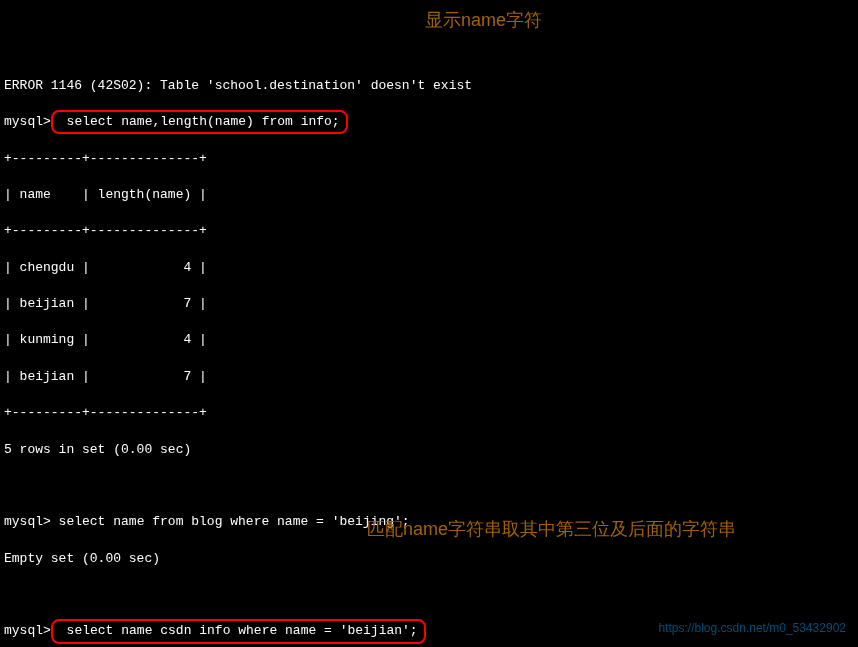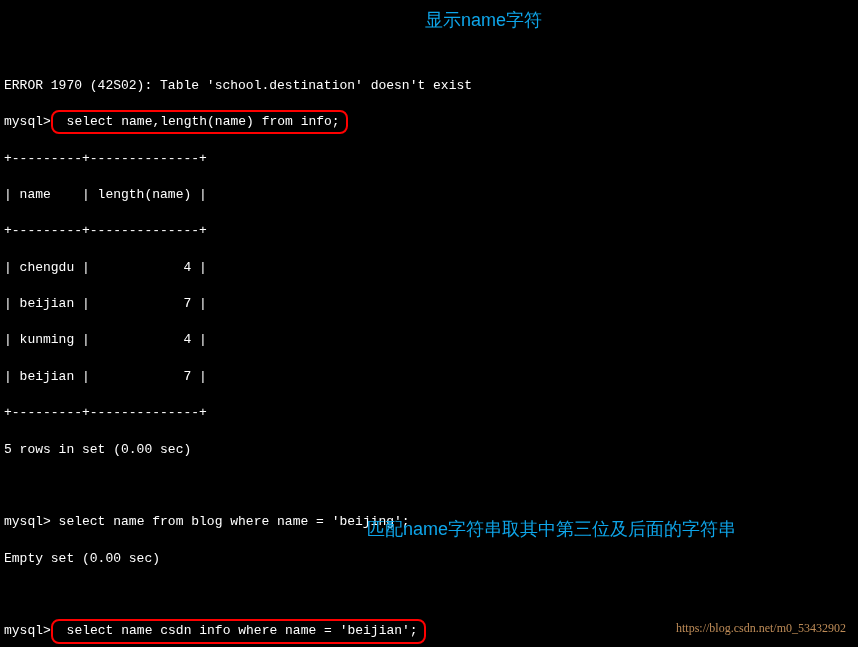--- a/index.html
+++ b/index.html
@@ -24,43 +24,43 @@
       white-space: pre;
     }
     .red-box {
       border: 2px solid #ff0000;
       border-radius: 8px;
       display: inline-block;
       padding: 1px 6px;
       margin: -3px 0;
     }
     .annotation {
-      color: #0ea5e9;
+      color: #a16207;
       position: absolute;
       font-family: 'Microsoft YaHei', sans-serif;
       font-size: 18px;
       font-weight: normal;
       white-space: normal;
     }
     .watermark {
       position: absolute;
       right: 12px;
       bottom: 10px;
-      color: #fdba74;
-      font-family: Liberation Serif, serif;
+      color: #0369a1;
+      font-family: Liberation Sans, sans-serif;
       font-size: 12px;
       opacity: 0.75;
     }
   </style>
 </head>
 <body>
 
 
 
-<div class="line">ERROR 1970 (42S02): Table 'school.destination' doesn't exist</div>
+<div class="line">ERROR 1146 (42S02): Table 'school.destination' doesn't exist</div>
 <div class="line"><span>mysql&gt;</span><span class="red-box"> select name,length(name) from info;</span></div>
 <div class="line">+---------+--------------+</div>
 <div class="line">| name    | length(name) |</div>
 <div class="line">+---------+--------------+</div>
 <div class="line">| chengdu |            4 |</div>
 <div class="line">| beijian |            7 |</div>
 <div class="line">| kunming |            4 |</div>
 <div class="line">| beijian |            7 |</div>
 <div class="line">+---------+--------------+</div>
 <div class="line">5 rows in set (0.00 sec)</div>

